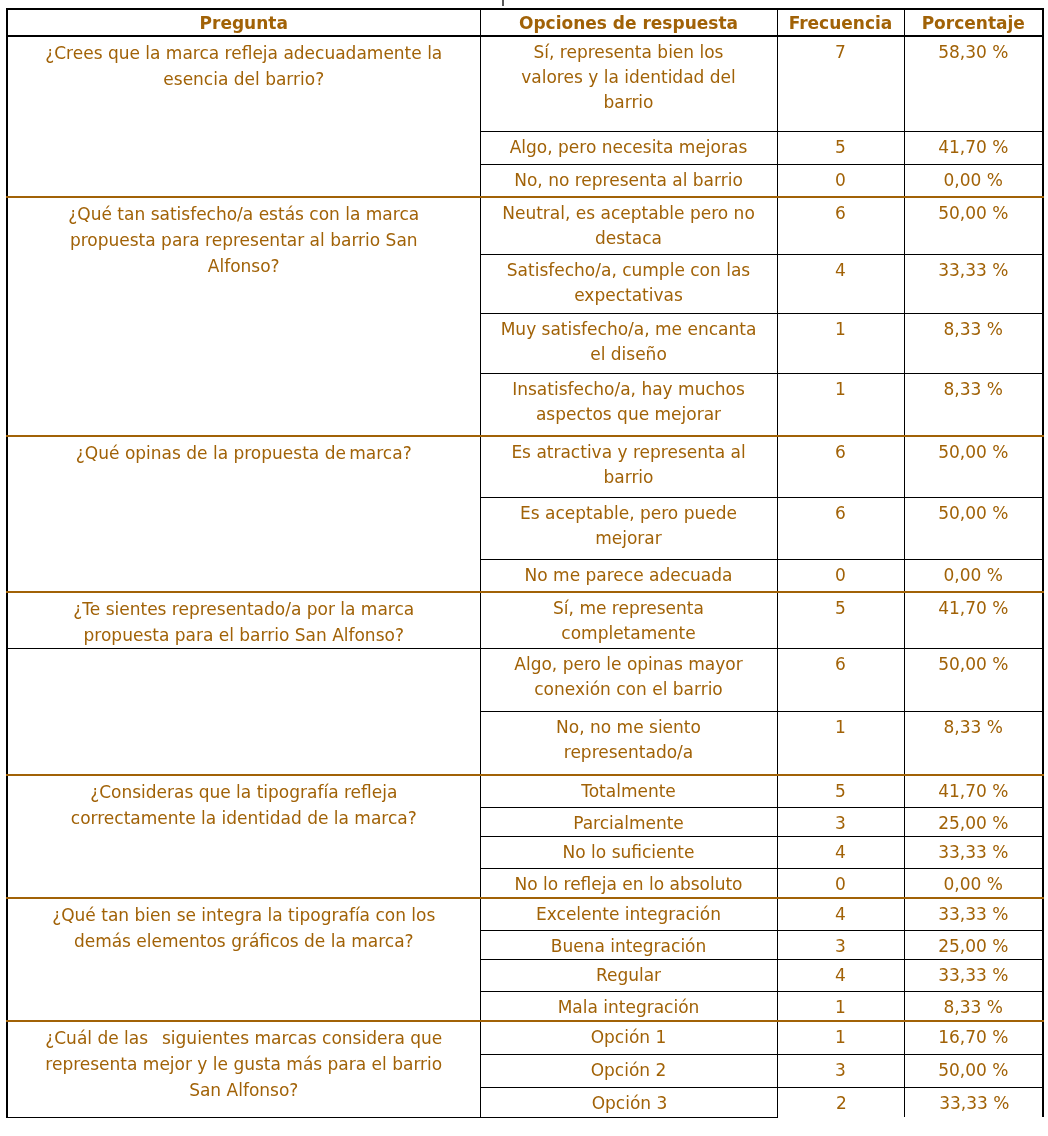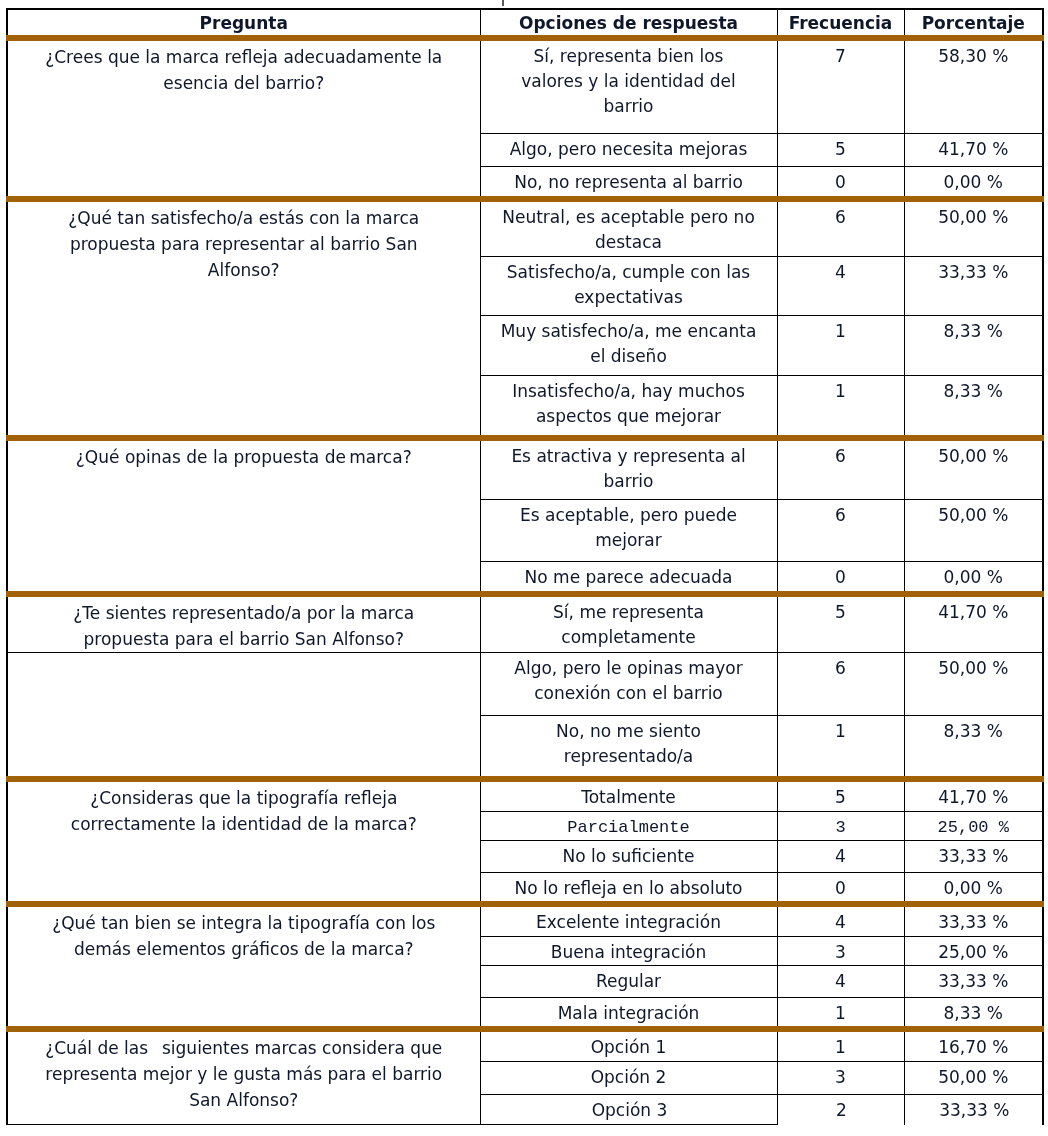--- a/index.html
+++ b/index.html
@@ -1,20 +1,20 @@
 <!DOCTYPE html>
 <html><head>
 <meta charset="utf-8">
 <style>
   html,body{margin:0;padding:0;background:#ffffff;}
   .page{
     position:relative;
     width:1048px;height:1136px;
     background:#ffffff;
-    color:#0f172a;
+    color:#a16207;
     font-family:"DejaVu Sans","Liberation Sans",sans-serif;
     overflow:hidden;
   }
   .stray-tick{
     position:absolute;left:502px;top:0;
     width:2px;height:6px;background:#5a5a5a;
   }
   table.survey{
     position:absolute;left:6px;top:8px;
     width:1036px;
@@ -41,21 +41,21 @@
     overflow:hidden;
   }
   thead th{
     border-top:none;
     border-bottom:2px solid #000;
     font-weight:bold;
     padding-top:1px;
     line-height:24px;
     white-space:nowrap;
   }
-  tr.g-thick > td{border-top:6px solid #a16207;}
+  tr.g-thick > td{border-top:2px solid #a16207;}
   tr.g-thin  > td{border-top:1px solid #000;}
   td.q{line-height:26px;}
   td.freq,td.pct{white-space:nowrap;}
   tr.last-row td{border-bottom:none;padding-left:8px;}
   tr.last-row td.opt{border-bottom:1.5px solid #000;}
   td.q-last{border-bottom:1.5px solid #000;margin-top:28px;}
 </style>
 </head>
 <body>
 
@@ -162,21 +162,21 @@
           <td class="freq">1</td>
           <td class="pct">8,33 %</td>
         </tr>
         <tr class="g-thick" style="height: 33px;">
           <td class="q" rowspan="4">¿Consideras que la tipografía refleja
 correctamente la identidad de la marca?</td>
           <td class="opt">Totalmente</td>
           <td class="freq">5</td>
           <td class="pct">41,70 %</td>
         </tr>
-        <tr style="height: 29px; font-family: Liberation Mono, monospace;">
+        <tr style="height: 29px;">
           <td class="opt">Parcialmente</td>
           <td class="freq">3</td>
           <td class="pct">25,00 %</td>
         </tr>
         <tr style="height: 32px; margin-top: 42px;">
           <td class="opt">No lo suficiente</td>
           <td class="freq">4</td>
           <td class="pct">33,33 %</td>
         </tr>
         <tr style="height: 29px;">

